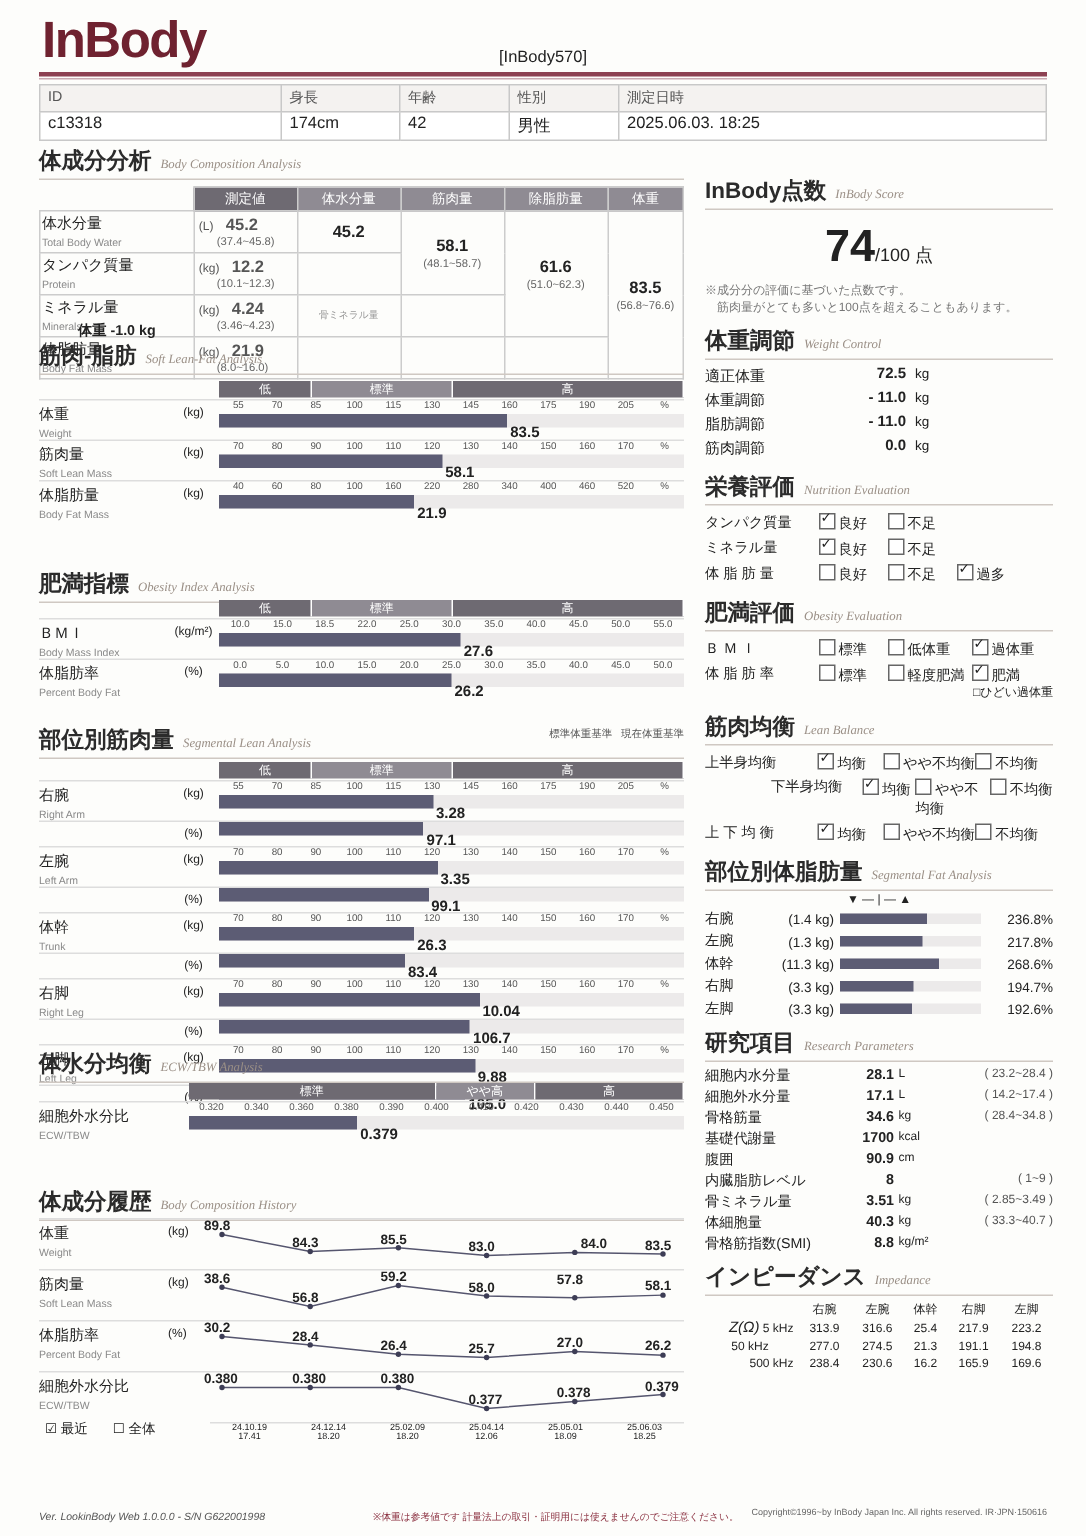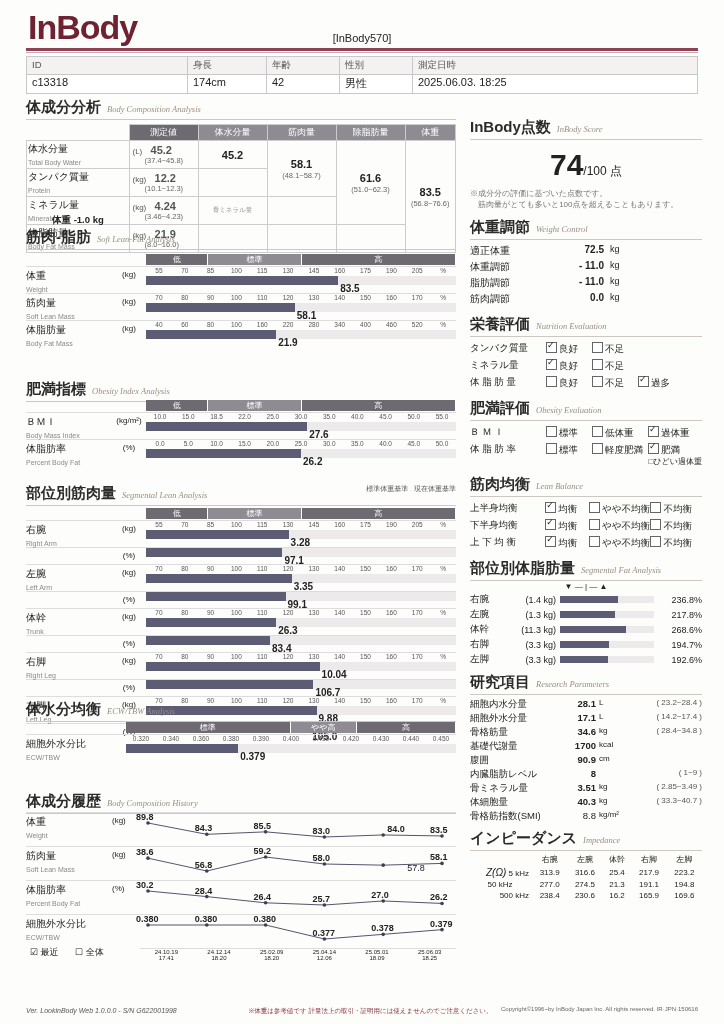--- a/index.html
+++ b/index.html
@@ -561,21 +561,21 @@
         </div>
       </div>
       <div style="display: flex; height: 33px; border-top: 1px solid rgb(221, 221, 221);">
         <div style="width: 86px; font-size: 10px; padding-top: 2px;"><span>筋肉量</span><br><span style="font-size:7px;color:#8a8a8a">Soft Lean Mass</span></div>
         <div style="width: 28px; font-size: 8px; padding-top: 3px;">(kg)</div>
         <div style="flex: 1 1 0%; position: relative;">
           <span style="position: absolute; left: -4px; top: 0.166667px; font-size: 9px; font-weight: bold;">38.6</span>
           <span style="position: absolute; left: 54.8px; top: 13px; font-size: 9px; font-weight: bold;">56.8</span>
           <span style="position: absolute; left: 113.6px; top: -1px; font-size: 9px; font-weight: bold;">59.2</span>
           <span style="position: absolute; left: 172.4px; top: 6px; font-size: 9px; font-weight: bold;">58.0</span>
-          <span style="position: absolute; left: 231.2px; top: 16px; font-size: 9px; font-weight: normal; margin-left: 36px;">57.8</span>
+          <span style="position: absolute; left: 231.2px; top: 1px; font-size: 9px; font-weight: bold;">57.8</span>
           <span style="position: absolute; left: 290px; top: 5.41667px; font-size: 9px; font-weight: bold;">58.1</span>
           <svg width="310" height="30" style="position: absolute; left: 0px; top: 0px;">
             <polyline points="8,11.166666666666682 66.8,24 125.6,10 184.4,17 243.2,18.16666666666668 302,16.416666666666657" fill="none" stroke="#55556e" stroke-width="1"></polyline>
             <circle cx="8" cy="11.166666666666682" r="1.8" fill="#3d3d55"></circle>
             <circle cx="66.8" cy="24" r="1.8" fill="#3d3d55"></circle>
             <circle cx="125.6" cy="10" r="1.8" fill="#3d3d55"></circle>
             <circle cx="184.4" cy="17" r="1.8" fill="#3d3d55"></circle>
             <circle cx="243.2" cy="18.16666666666668" r="1.8" fill="#3d3d55"></circle>
             <circle cx="302" cy="16.416666666666657" r="1.8" fill="#3d3d55"></circle>
           </svg>
@@ -728,21 +728,21 @@
     <div style="margin-top:8px">
       <div><span class="sec-title">筋肉均衡</span><span class="sec-sub">Lean Balance</span></div>
       <div class="sec-line"></div>
       <div id="lb" style="margin-top:3px">
           <div style="display: flex; font-size: 9.5px; padding: 1px 0px; align-items: center;">
             <span style="width:76px">上半身均衡</span>
             <span style="width:44px"><span class="chk on"></span>均衡</span>
             <span style="width:62px"><span class="chk "></span>やや不均衡</span>
             <span style="width:52px"><span class="chk "></span>不均衡</span>
           </div>
-          <div style="display: flex; font-size: 9.5px; padding: 1px 0px; align-items: center;">
+          <div style="display: flex; font-size: 9.5px; padding: 1px 0px; align-items: flex-start; margin-left: 44px;">
             <span style="width:76px">下半身均衡</span>
             <span style="width:44px"><span class="chk on"></span>均衡</span>
             <span style="width:62px"><span class="chk "></span>やや不均衡</span>
             <span style="width:52px"><span class="chk "></span>不均衡</span>
           </div>
           <div style="display: flex; font-size: 9.5px; padding: 1px 0px; align-items: center;">
             <span style="width:76px">上 下 均 衡</span>
             <span style="width:44px"><span class="chk on"></span>均衡</span>
             <span style="width:62px"><span class="chk "></span>やや不均衡</span>
             <span style="width:52px"><span class="chk "></span>不均衡</span>
@@ -845,21 +845,21 @@
             <span style="flex:1;font-size:8px;color:#555;text-align:right">( 2.85~3.49 )</span>
           </div>
           <div style="display: flex; font-size: 9.5px; padding: 0.5px 0px;">
             <span style="width:92px">体細胞量</span>
             <span style="width:34px;text-align:right;font-weight:bold">40.3</span>
             <span style="width:28px;font-size:8px;padding-left:3px">kg</span>
             <span style="flex:1;font-size:8px;color:#555;text-align:right">( 33.3~40.7 )</span>
           </div>
           <div style="display: flex; font-size: 9.5px; padding: 0.5px 0px;">
             <span style="width:92px">骨格筋指数(SMI)</span>
-            <span style="width:34px;text-align:right;font-weight:normal">8.8</span>
+            <span style="width:34px;text-align:right;font-weight:bold">8.8</span>
             <span style="width:28px;font-size:8px;padding-left:3px">kg/m²</span>
             <span style="flex:1;font-size:8px;color:#555;text-align:right"></span>
           </div>
         </div>
     </div>
 
     <div style="margin-top:6px">
       <div><span class="sec-title">インピーダンス</span><span class="sec-sub">Impedance</span></div>
       <div class="sec-line"></div>
       <div id="imp" style="margin-top:2px">

